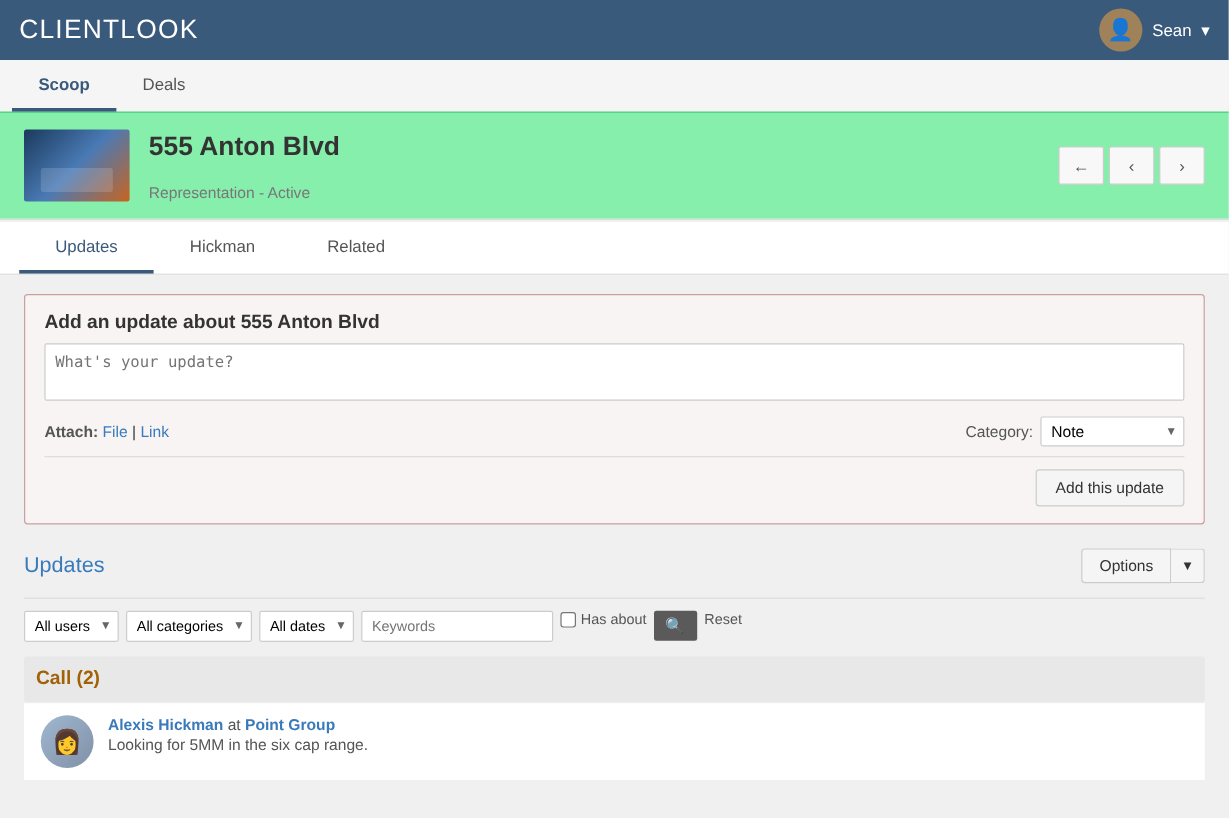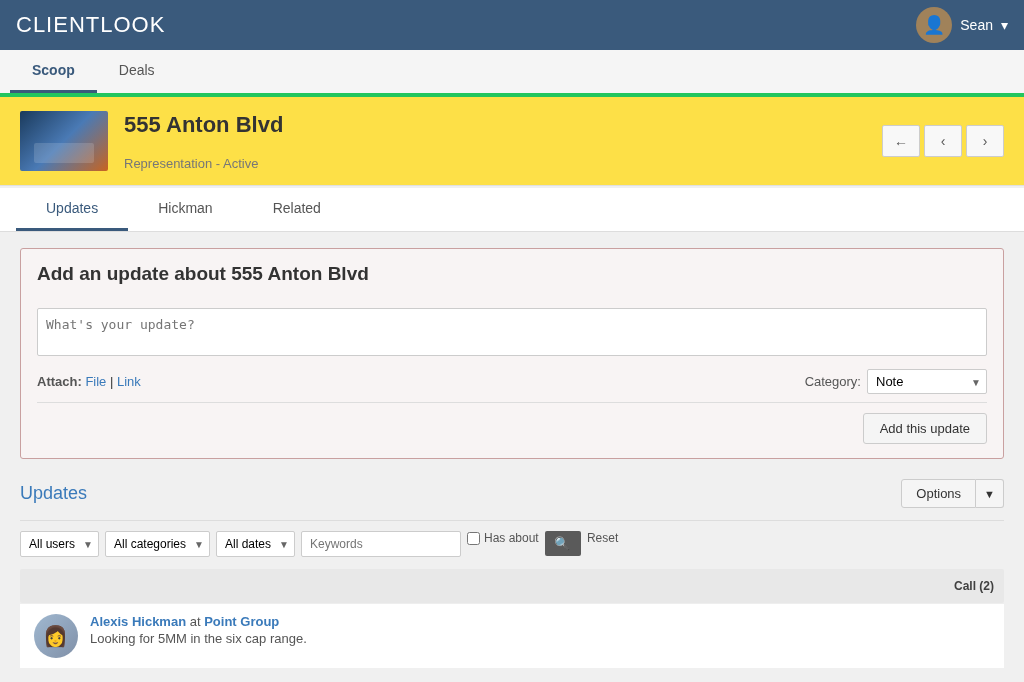--- a/index.html
+++ b/index.html
@@ -35,21 +35,21 @@
       background: #a0825a;
       overflow: hidden;
       display: flex; align-items: center; justify-content: center;
       font-size: 18px;
       color: #fff;
     }
 
     
     #top-tabs {
       background: #f5f5f5;
-      border-bottom: 4px solid #22c55e;
+      border-bottom: 1px solid #22c55e;
       display: flex;
       padding: 0 0 0 10px;
     }
     .top-tab {
       padding: 12px 22px;
       cursor: pointer;
       font-size: 14px;
       color: #555;
       border-bottom: 3px solid transparent;
       background: none;
@@ -58,21 +58,21 @@
       border-right: none;
     }
     .top-tab.active {
       color: #3a5a7c;
       border-bottom: 3px solid #3a5a7c;
       font-weight: bold;
     }
 
     
     #property-header {
-      background: #fde047;
+      background: #86efac;
       padding: 14px 20px;
       display: flex;
       align-items: center;
       justify-content: space-between;
       border-bottom: 1px solid #e0e0e0;
     }
     #property-header .left {
       display: flex;
       align-items: center;
       gap: 16px;
@@ -152,22 +152,22 @@
     
     .update-form-container {
       border: 1px solid #c9a0a0;
       border-radius: 3px;
       background: #f8f4f4;
       padding: 14px 16px;
       margin-bottom: 20px;
     }
     .update-form-title {
       font-weight: bold;
-      font-size: 19px;
-      margin-bottom: 23px;
+      font-size: 16px;
+      margin-bottom: 8px;
       color: #333;
     }
     .update-textarea {
       width: 100%;
       height: 48px;
       border: 1px solid #ccc;
       border-radius: 2px;
       padding: 8px;
       font-size: 13px;
       color: #999;
@@ -340,24 +340,24 @@
       font-size: 12px;
       cursor: pointer;
       background: none;
       border: none;
     }
 
     
     .call-group-header {
       background: #e8e8e8;
       padding: 10px;
-      text-align: right;
-      font-weight: bold;
-      font-size: 12px;
-      color: #404040;
+      text-align: left;
+      font-weight: bold;
+      font-size: 16px;
+      color: #a16207;
       border-radius: 2px;
       margin-bottom: 0;
     }
 
     
     .update-item {
       background: #fff;
       padding: 10px 14px;
       border-top: 1px solid #eee;
       display: flex;

